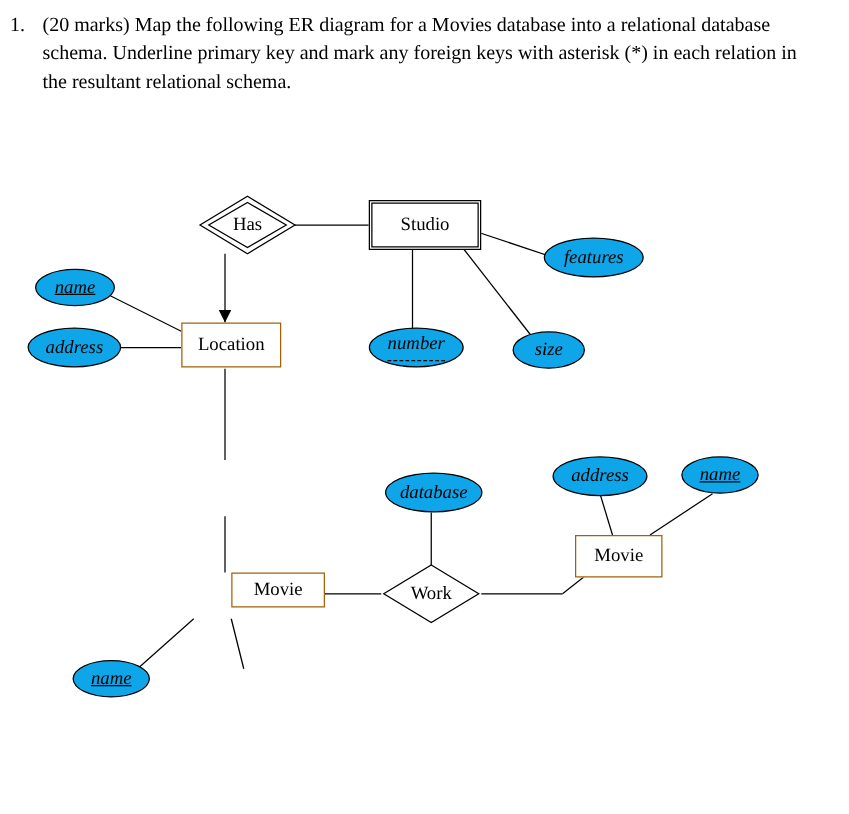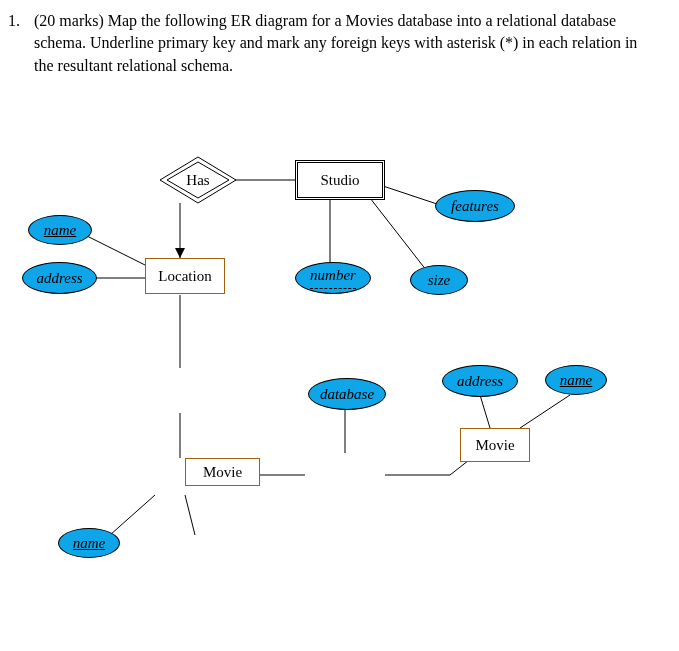--- a/index.html
+++ b/index.html
@@ -189,20 +189,26 @@
   </div>
 
   <div class="ellipse" style="left:545px; top:265px; width:62px; height:30px;">
     <span class="underline">name</span>
   </div>
 
   <div class="entity" style="left:145px; top:358px; width:75px; height:28px;margin-left:40px;">
     <span>Movie</span>
   </div>
 
+  <div class="diamond" style="left:305px; top:350px;">
+    <svg width="80" height="50">
+      <polygon points="40,2 78,25 40,48 2,25" fill="#fff" stroke="#000" stroke-width="1"></polygon>
+    </svg>
+    <div class="lbl">Work</div>
+  </div>
 
   <div class="entity" style="left:460px; top:328px; width:70px; height:34px;">
     <span>Movie</span>
   </div>
 
   <div class="ellipse" style="left:58px; top:428px; width:62px; height:30px;">
     <span class="underline">name</span>
   </div>
 
 

